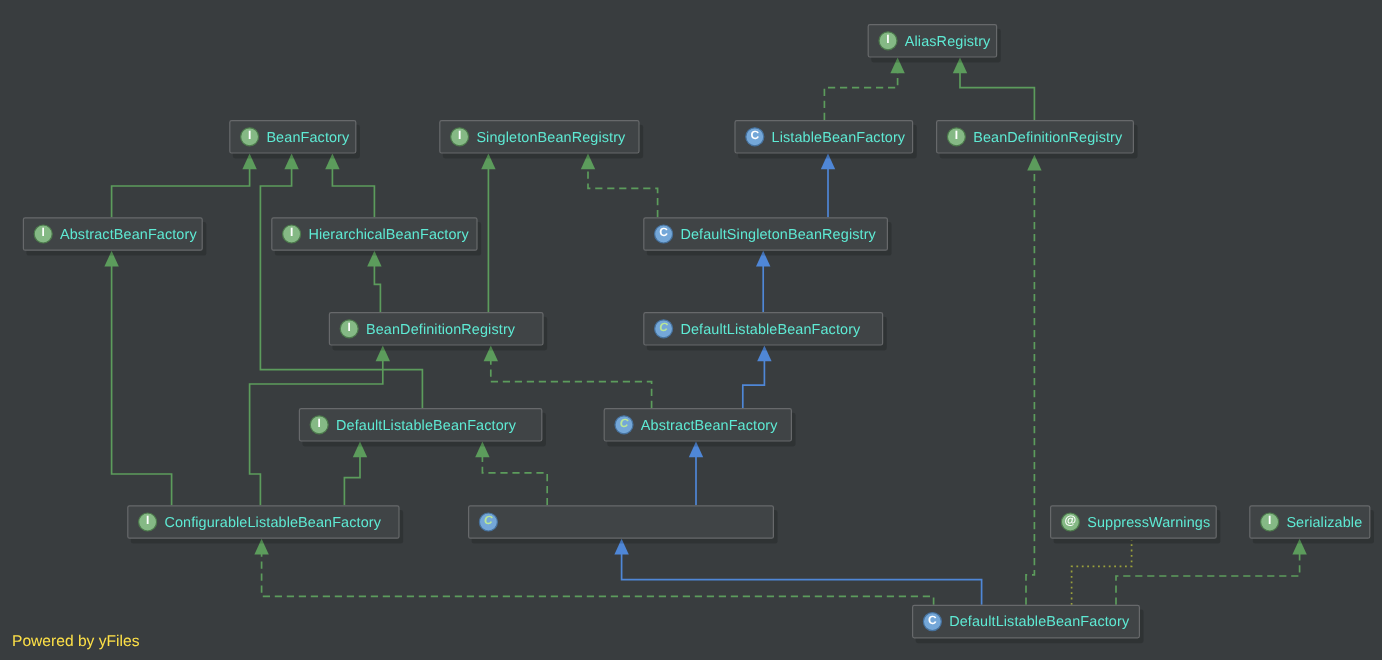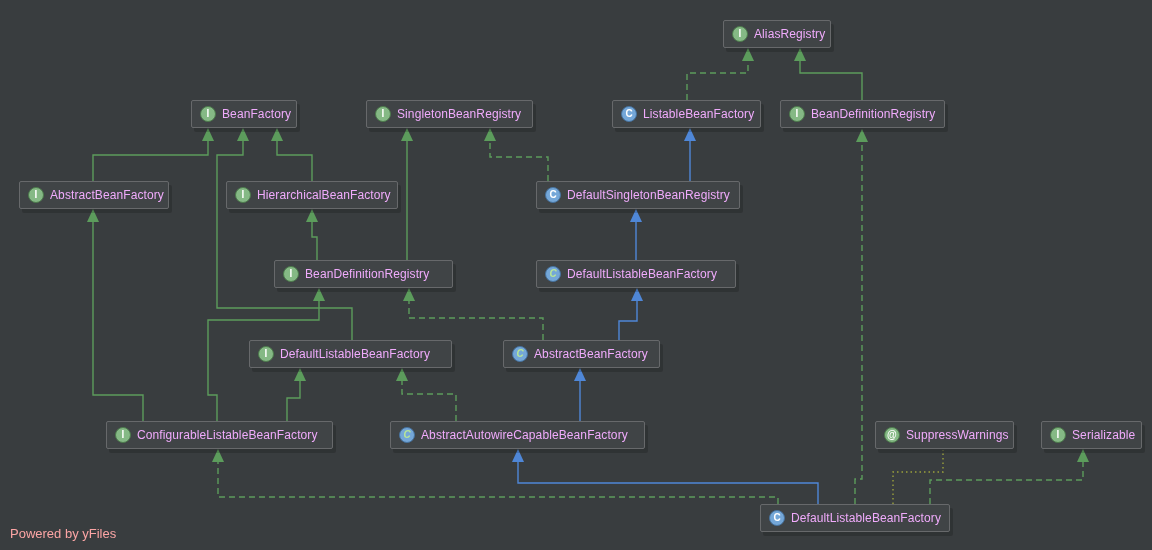--- a/index.html
+++ b/index.html
@@ -12,34 +12,34 @@
   #edge-layer{position:absolute;left:0;top:0;}
   #node-layer{position:absolute;left:0;top:0;width:1152px;height:550px;}
   .uml-node{
     position:absolute;height:28px;box-sizing:border-box;
     background:#404446;border:1px solid #67696b;border-radius:2px;
     box-shadow:3px 4px 0 rgba(0,0,0,0.16);
     display:flex;align-items:center;gap:6px;padding:0 8px;
     white-space:nowrap;overflow:hidden;cursor:default;
   }
   .uml-node .label{
-    color:#f0abfc;font-size:12px;letter-spacing:0.1px;
+    color:#5eead4;font-size:12px;letter-spacing:0.1px;
   }
   .icon{
     width:16px;height:16px;border-radius:50%;flex:0 0 16px;
     display:flex;align-items:center;justify-content:center;
     font-size:10px;font-weight:bold;line-height:16px;
   }
   .icon-interface{background:#85b985;border:1px solid #4c7a4c;color:#ffffff;box-sizing:border-box;}
   .icon-class{background:#74a7d8;border:1px solid #46729e;color:#ffffff;box-sizing:border-box;}
   .icon-abstract-class{background:#74a7d8;border:1px solid #46729e;color:#b9e697;box-sizing:border-box;font-style:italic;}
   .icon-annotation{background:#85b985;border:1px solid #4c7a4c;color:#ffffff;box-sizing:border-box;}
   #watermark{
     position:absolute;left:10px;top:526px;
-    color:#fca5a5;font-size:13px;
+    color:#fde047;font-size:13px;
   }
 </style>
 </head>
 <body>
 
 <div id="diagram">
   <svg id="edge-layer" width="1152" height="550" viewBox="0 0 1152 550">
       <g>
         <polyline points="93,181 93,155 208,155 208,130" fill="none" stroke="#5c9c5c" stroke-width="1.4"></polyline>
         <polygon points="208,128 202,141 214,141" fill="#5c9c5c"></polygon>
@@ -176,21 +176,20 @@
       <div class="uml-node" style="left: 503px; top: 340px; width: 157px;">
     <span class="icon icon-abstract-class">C</span>
     <span class="label">AbstractBeanFactory</span>
   </div>
       <div class="uml-node" style="left: 106px; top: 421px; width: 227px;">
     <span class="icon icon-interface">I</span>
     <span class="label">ConfigurableListableBeanFactory</span>
   </div>
       <div class="uml-node" style="left: 390px; top: 421px; width: 255px;">
     <span class="icon icon-abstract-class">C</span>
-    <span class="label">AbstractAutowireCapableBeanFactory</span>
   </div>
       <div class="uml-node" style="left: 875px; top: 421px; width: 139px;">
     <span class="icon icon-annotation">@</span>
     <span class="label">SuppressWarnings</span>
   </div>
       <div class="uml-node" style="left: 1041px; top: 421px; width: 101px;">
     <span class="icon icon-interface">I</span>
     <span class="label">Serializable</span>
   </div>
       <div class="uml-node" style="left: 760px; top: 504px; width: 190px;">

